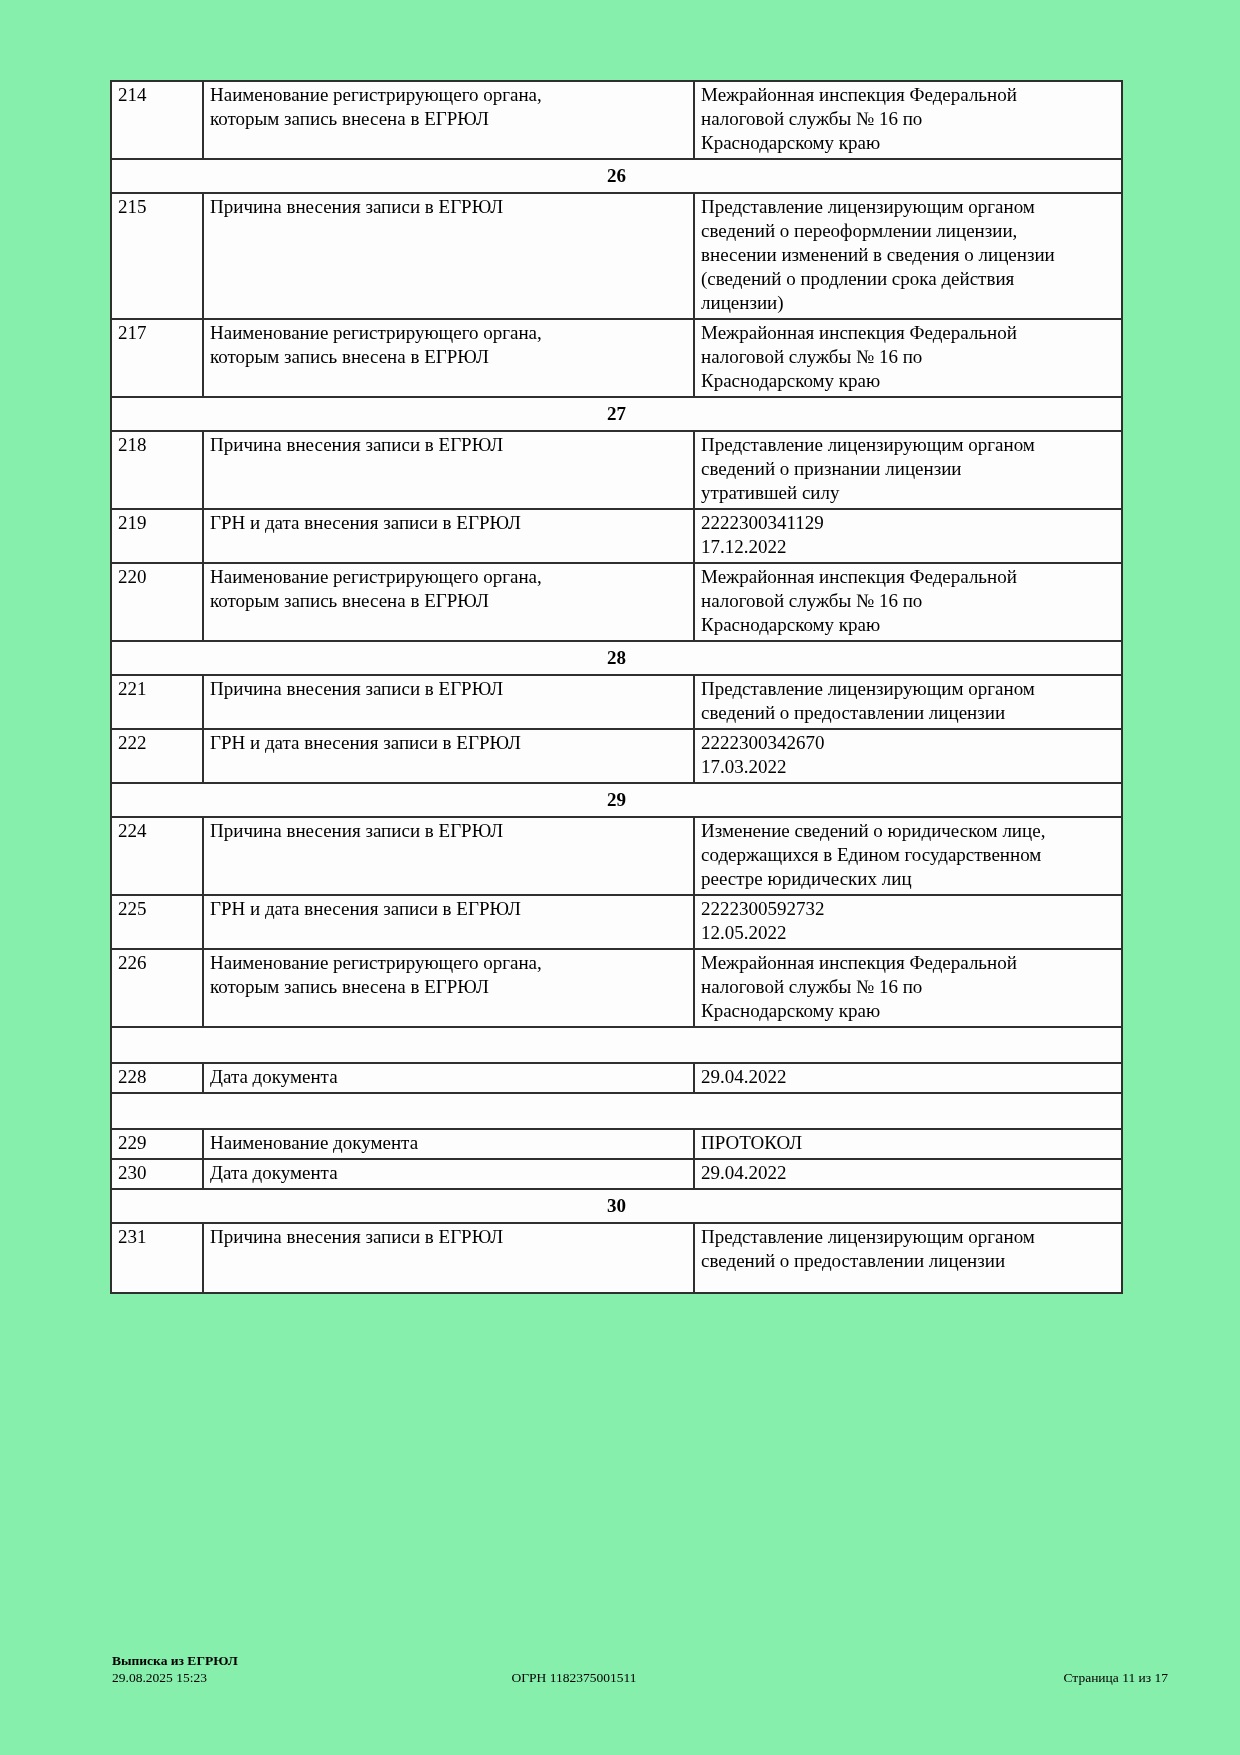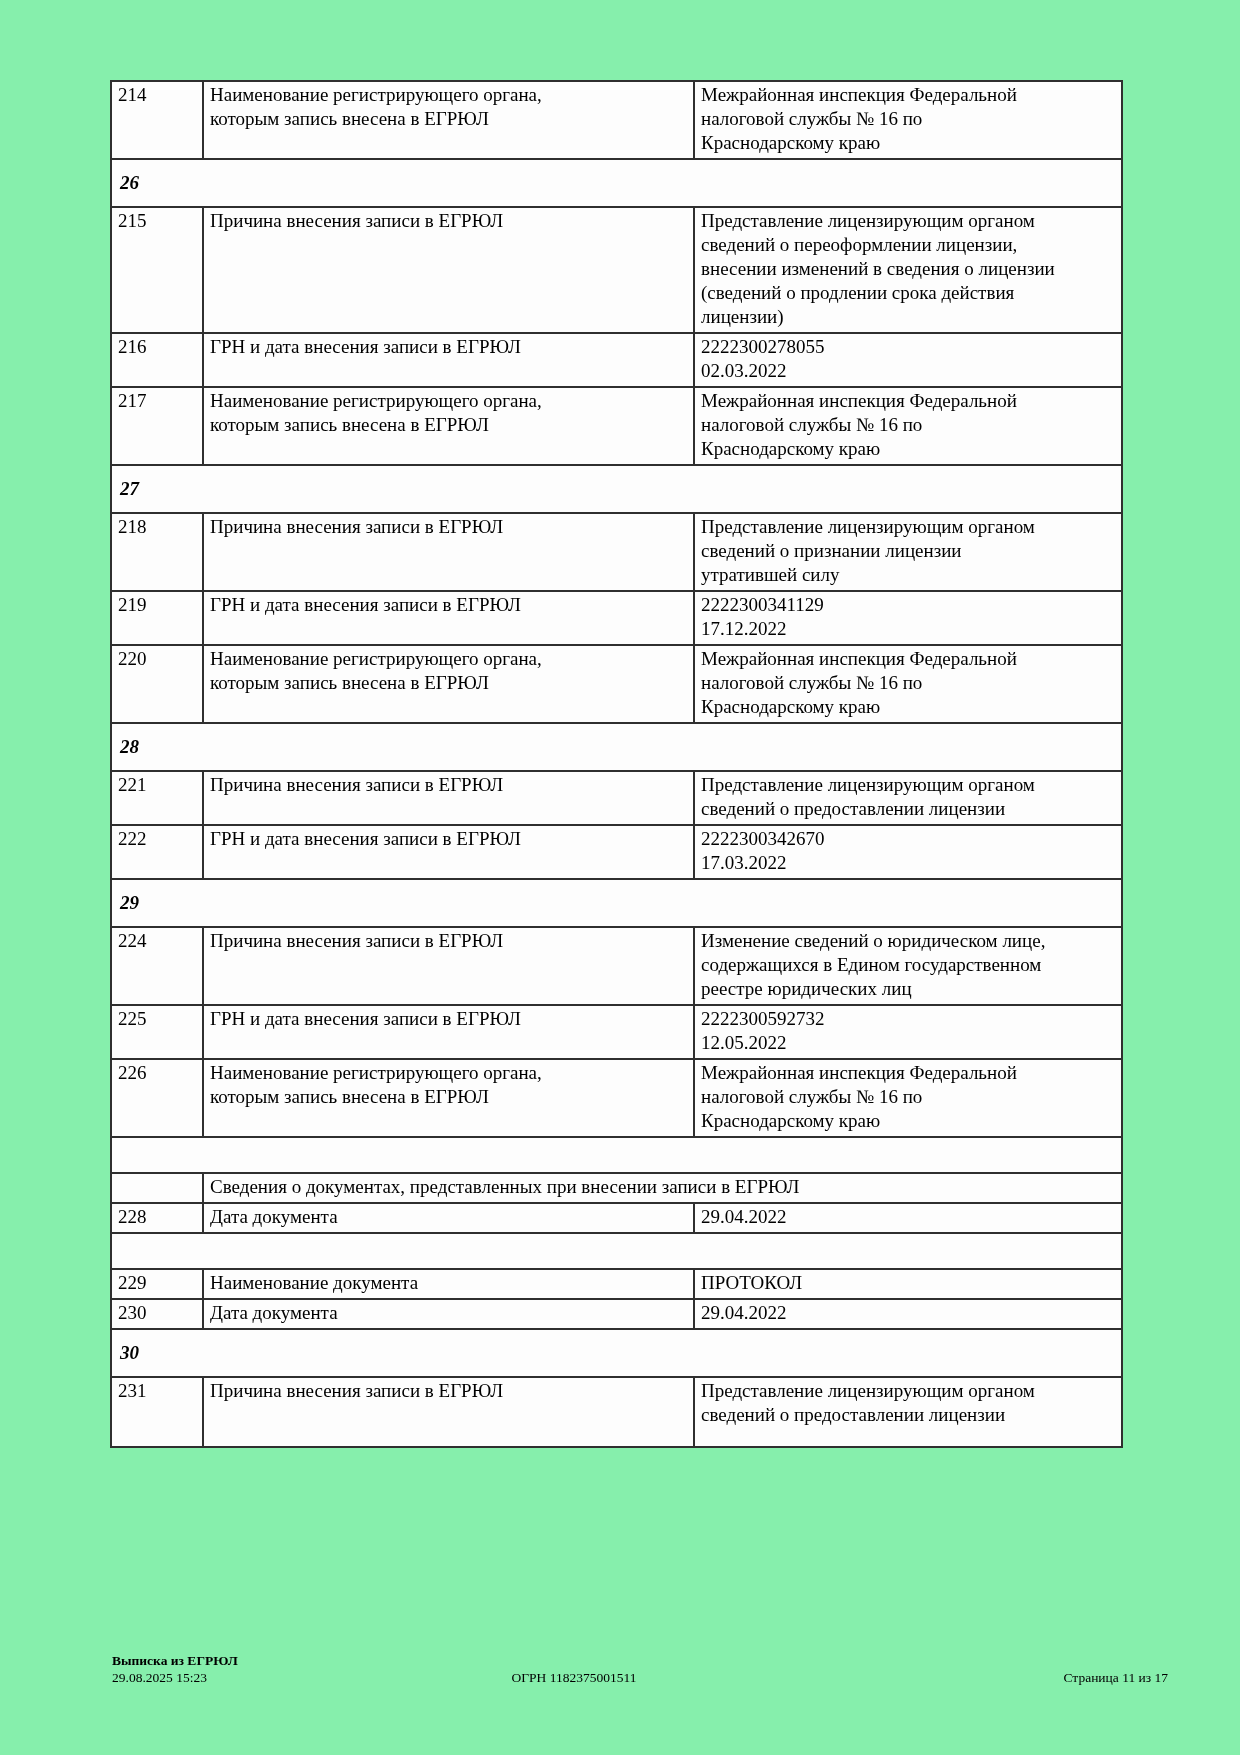--- a/index.html
+++ b/index.html
@@ -25,25 +25,25 @@
     vertical-align: top;
     font-size: 19px;
     line-height: 24px;
     padding: 1px 6px 3px 6px;
     background: #fdfdfd;
   }
   td.cell-num   { width: 78px;  padding-left: 12px; }
   td.cell-label { width: 477px; white-space: pre-line; }
   td.cell-value { white-space: pre-line; }
   tr.row-section td {
+    text-align: center;
     font-weight: bold;
     height: 30px;
-    padding: 8px;
+    padding: 1px;
     vertical-align: middle;
-    font-style: italic;
   }
   tr.row-spacer td { height: 30px; }
   tr.row-subheader td.cell-text { white-space: nowrap; overflow: hidden; }
   tr.row-tall td { height: 64px; }
   .footer-left {
     position: absolute;
     left: 112px;
     top: 1652px;
     font-size: 13.5px;
     line-height: 17px;
@@ -87,26 +87,20 @@
         <tr>
           <td class="cell-num">215</td>
           <td class="cell-label">Причина внесения записи в ЕГРЮЛ</td>
           <td class="cell-value">Представление лицензирующим органом
 сведений о переоформлении лицензии,
 внесении изменений в сведения о лицензии
 (сведений о продлении срока действия
 лицензии)</td>
         </tr>
         <tr>
-          <td class="cell-num">216</td>
-          <td class="cell-label">ГРН и дата внесения записи в ЕГРЮЛ</td>
-          <td class="cell-value">2222300278055
-02.03.2022</td>
-        </tr>
-        <tr>
           <td class="cell-num">217</td>
           <td class="cell-label">Наименование регистрирующего органа,
 которым запись внесена в ЕГРЮЛ</td>
           <td class="cell-value">Межрайонная инспекция Федеральной
 налоговой службы № 16 по
 Краснодарскому краю</td>
         </tr>
         <tr class="row-section">
           <td colspan="3">27</td>
         </tr>
@@ -165,24 +159,20 @@
         <tr>
           <td class="cell-num">226</td>
           <td class="cell-label">Наименование регистрирующего органа,
 которым запись внесена в ЕГРЮЛ</td>
           <td class="cell-value">Межрайонная инспекция Федеральной
 налоговой службы № 16 по
 Краснодарскому краю</td>
         </tr>
         <tr class="row-spacer">
           <td colspan="3"></td>
-        </tr>
-        <tr class="row-subheader">
-          <td class="cell-num"></td>
-          <td class="cell-text" colspan="2">Сведения о документах, представленных при внесении записи в ЕГРЮЛ</td>
         </tr>
         <tr>
           <td class="cell-num">228</td>
           <td class="cell-label">Дата документа</td>
           <td class="cell-value">29.04.2022</td>
         </tr>
         <tr class="row-spacer">
           <td colspan="3"></td>
         </tr>
         <tr>

